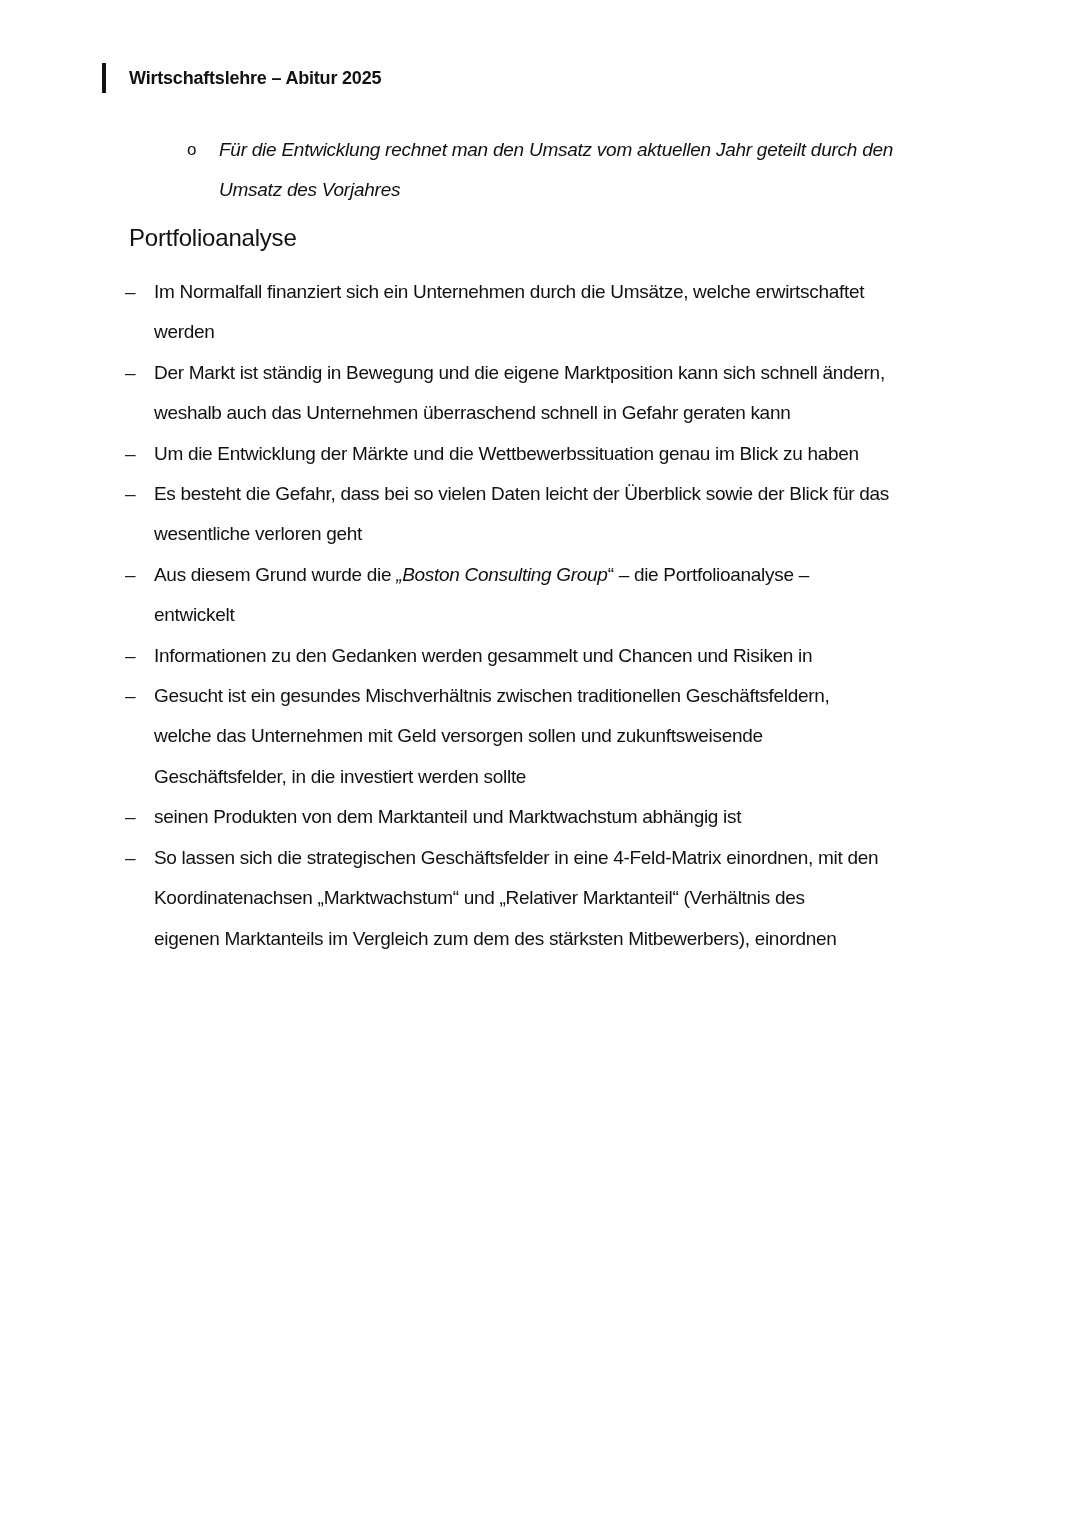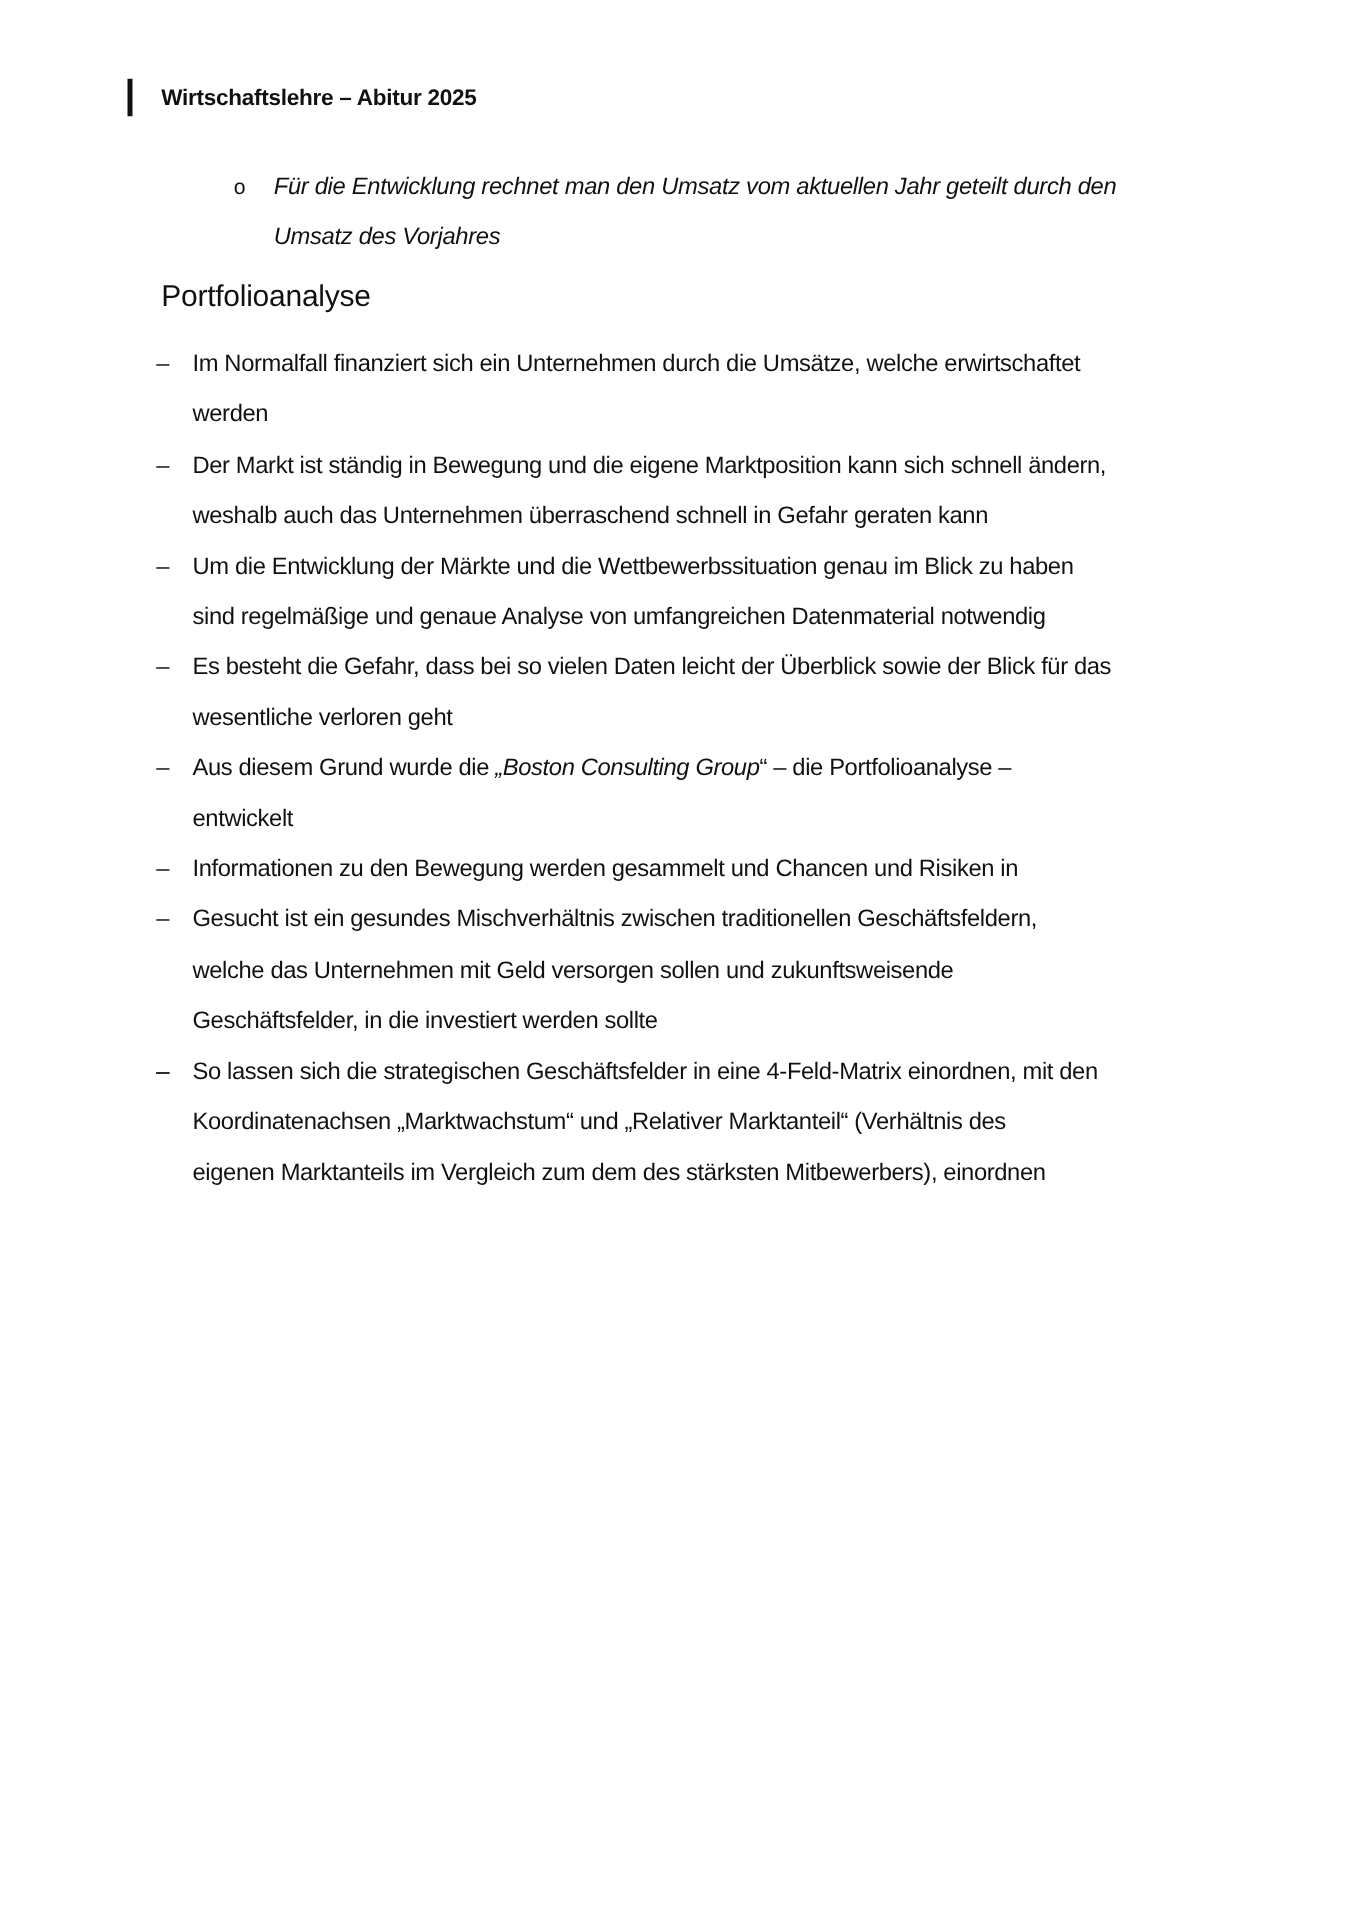--- a/index.html
+++ b/index.html
@@ -112,44 +112,44 @@
     <span class="line">werden</span>
   </li>
   <li class="bullet-item">
     <span class="bullet-dash">–</span>
     <span class="line">Der Markt ist ständig in Bewegung und die eigene Marktposition kann sich schnell ändern,</span>
     <span class="line">weshalb auch das Unternehmen überraschend schnell in Gefahr geraten kann</span>
   </li>
   <li class="bullet-item">
     <span class="bullet-dash">–</span>
     <span class="line">Um die Entwicklung der Märkte und die Wettbewerbssituation genau im Blick zu haben</span>
-    <span class="line">sind regelmäßige und genaue Analyse von umfangreichen Datenmaterial notwendig</span>
   </li>
   <li class="bullet-item">
     <span class="bullet-dash">–</span>
     <span class="line">Es besteht die Gefahr, dass bei so vielen Daten leicht der Überblick sowie der Blick für das</span>
     <span class="line">wesentliche verloren geht</span>
   </li>
   <li class="bullet-item">
     <span class="bullet-dash">–</span>
     <span class="line"><span>Aus diesem Grund wurde die </span><span class="italic">„Boston Consulting Group</span><span>“ – die Portfolioanalyse –</span></span>
     <span class="line">entwickelt</span>
   </li>
   <li class="bullet-item">
     <span class="bullet-dash">–</span>
-    <span class="line">Informationen zu den Bewegung werden gesammelt und Chancen und Risiken in</span>
+    <span class="line">Informationen zu den Gedanken werden gesammelt und Chancen und Risiken in</span>
   </li>
   <li class="bullet-item">
     <span class="bullet-dash">–</span>
     <span class="line">Gesucht ist ein gesundes Mischverhältnis zwischen traditionellen Geschäftsfeldern,</span>
     <span class="line">welche das Unternehmen mit Geld versorgen sollen und zukunftsweisende</span>
     <span class="line">Geschäftsfelder, in die investiert werden sollte</span>
   </li>
   <li class="bullet-item">
     <span class="bullet-dash">–</span>
+    <span class="line">seinen Produkten von dem Marktanteil und Marktwachstum abhängig ist</span>
   </li>
   <li class="bullet-item">
     <span class="bullet-dash">–</span>
     <span class="line">So lassen sich die strategischen Geschäftsfelder in eine 4-Feld-Matrix einordnen, mit den</span>
     <span class="line">Koordinatenachsen „Marktwachstum“ und „Relativer Marktanteil“  (Verhältnis des</span>
     <span class="line">eigenen Marktanteils im Vergleich zum dem des stärksten Mitbewerbers), einordnen</span>
   </li>
 </ul>
 
 </body></html>

